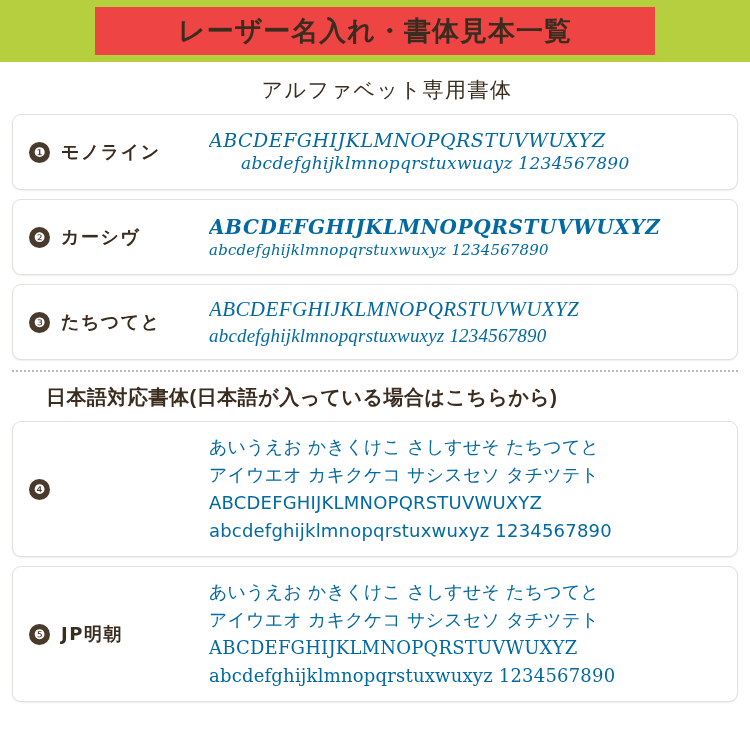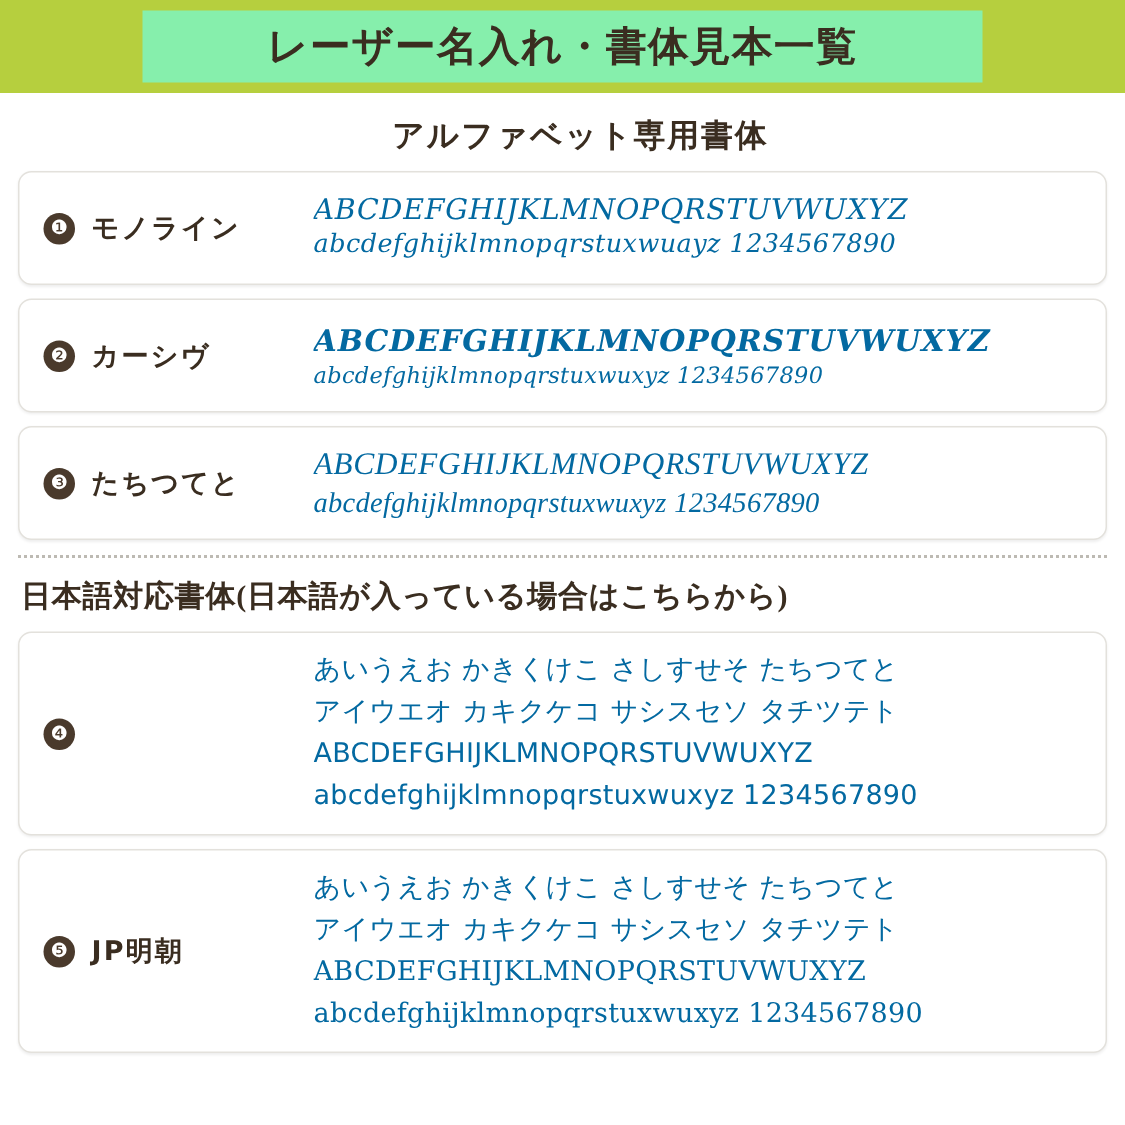--- a/index.html
+++ b/index.html
@@ -28,56 +28,57 @@
     height: 62px;
     background: #b6cf3e;
     display: flex;
     align-items: center;
     justify-content: center;
   }
   .header-inner {
     position: relative;
     width: 560px;
     height: 48px;
-    background: #86efac;
+    background: #ef4444;
     display: flex;
     align-items: center;
     justify-content: center;
   }
   .header-title {
     font-family: "DejaVu Sans", sans-serif;
     font-weight: bold;
     font-size: 27px;
     letter-spacing: 1px;
     color: #3a2d20;
     white-space: nowrap;
   }
 
   
   .section-title {
     text-align: center;
     font-family: "DejaVu Sans", sans-serif;
-    font-weight: bold;
+    font-weight: normal;
     font-size: 21px;
     letter-spacing: 1.5px;
     color: #3a2d20;
     margin-top: 14px;
     margin-bottom: 10px;
     padding-left: 24px;
   }
   .section-title-left {
     text-align: left;
     padding-left: 14px;
-    font-family: Liberation Serif, serif;
+    font-family: Liberation Sans, sans-serif;
     font-weight: bold;
     font-size: 20px;
     letter-spacing: 0.5px;
     color: #3a2d20;
     margin-top: 12px;
     margin-bottom: 10px;
+    margin-left: 32px;
   }
 
   
   .rows {
     padding: 0 12px;
   }
   .font-row {
     position: relative;
     display: flex;
     align-items: center;
@@ -139,20 +140,21 @@
     font-size: 19px;
     letter-spacing: 0.5px;
     line-height: 1.25;
   }
   .s-monoline .line2 {
     font-family: "DejaVu Serif", serif;
     font-style: italic;
     font-size: 17px;
     letter-spacing: 0.3px;
     line-height: 1.35;
+    margin-left: 32px;
   }
 
   .s-cursive .line1 {
     font-family: "DejaVu Serif", serif;
     font-style: italic;
     font-weight: bold;
     font-size: 20px;
     letter-spacing: 0.6px;
     line-height: 1.3;
   }

